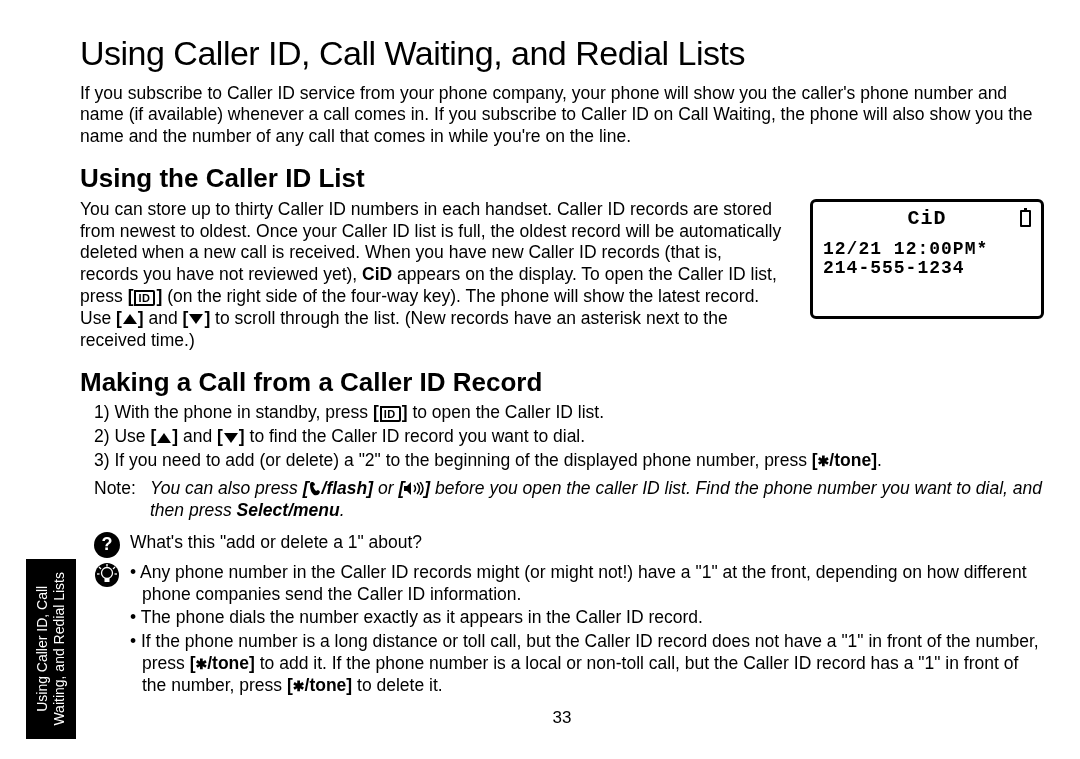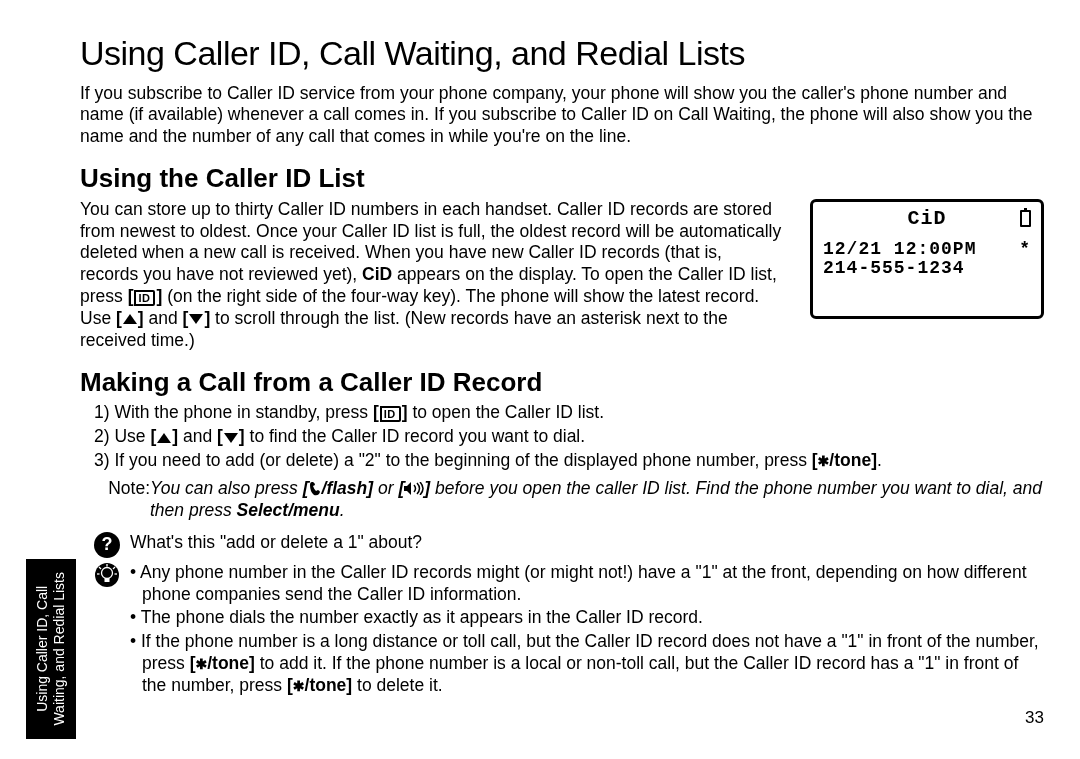--- a/index.html
+++ b/index.html
@@ -43,25 +43,25 @@
     letter-spacing: 1px;
   }
   .lcd-header { display: flex; justify-content: space-between; align-items: center; margin-bottom: 10px; }
   .lcd-title { text-align: center; flex: 1; font-size: 20px; }
   .battery {
     width: 11px; height: 17px; border: 2px solid #000; position: relative; border-radius: 1px;
   }
   .battery::before {
     content: ""; position: absolute; top: -4px; left: 2px; width: 3px; height: 2px; background: #000;
   }
-  .lcd-row { display: flex; justify-content: space-between; white-space: pre; }
+  .lcd-row { display: flex; white-space: pre; }
   ol { list-style: none; padding-left: 14px; }
   ol li { margin-bottom: 2px; }
   .note { padding-left: 14px; margin-top: 6px; display: flex; }
-  .note-label { width: 56px; flex-shrink: 0; text-align: right; }
+  .note-label { width: 56px; flex-shrink: 0; }
   .note-body { flex: 1; font-style: italic; }
   .sidebar-tab {
     position: absolute;
     left: 26px;
     bottom: 20px;
     width: 50px;
     height: 180px;
     background: #000;
     color: #fff;
     display: flex;
@@ -90,21 +90,21 @@
     display: inline-block; vertical-align: middle; position: relative; top: -1px;
   }
   .tri-up, .tri-down {
     display: inline-block; width: 0; height: 0; border-left: 7px solid transparent; border-right: 7px solid transparent;
     vertical-align: middle; margin: 0 1px;
   }
   .tri-up { border-bottom: 10px solid #000; }
   .tri-down { border-top: 10px solid #000; }
   .star::before { content: "✱"; font-size: 14px; }
   .bold { font-weight: bold; }
-  .pagenum { text-align: right; font-size: 17px; margin-top: 8px; }
+  .pagenum { text-align: center; font-size: 17px; margin-top: 8px; }
   .cid-box {
     display: inline-block; border: 2px solid #000; border-radius: 0 2px 2px 0; padding: 0 3px 0 2px;
     font-weight: bold; font-size: 11px; line-height: 12px; letter-spacing: 0.5px;
     vertical-align: middle; margin: 0 1px;
   }
   .lightbulb-svg { width: 26px; height: 26px; }
 </style>
 </head>
 <body>
 

